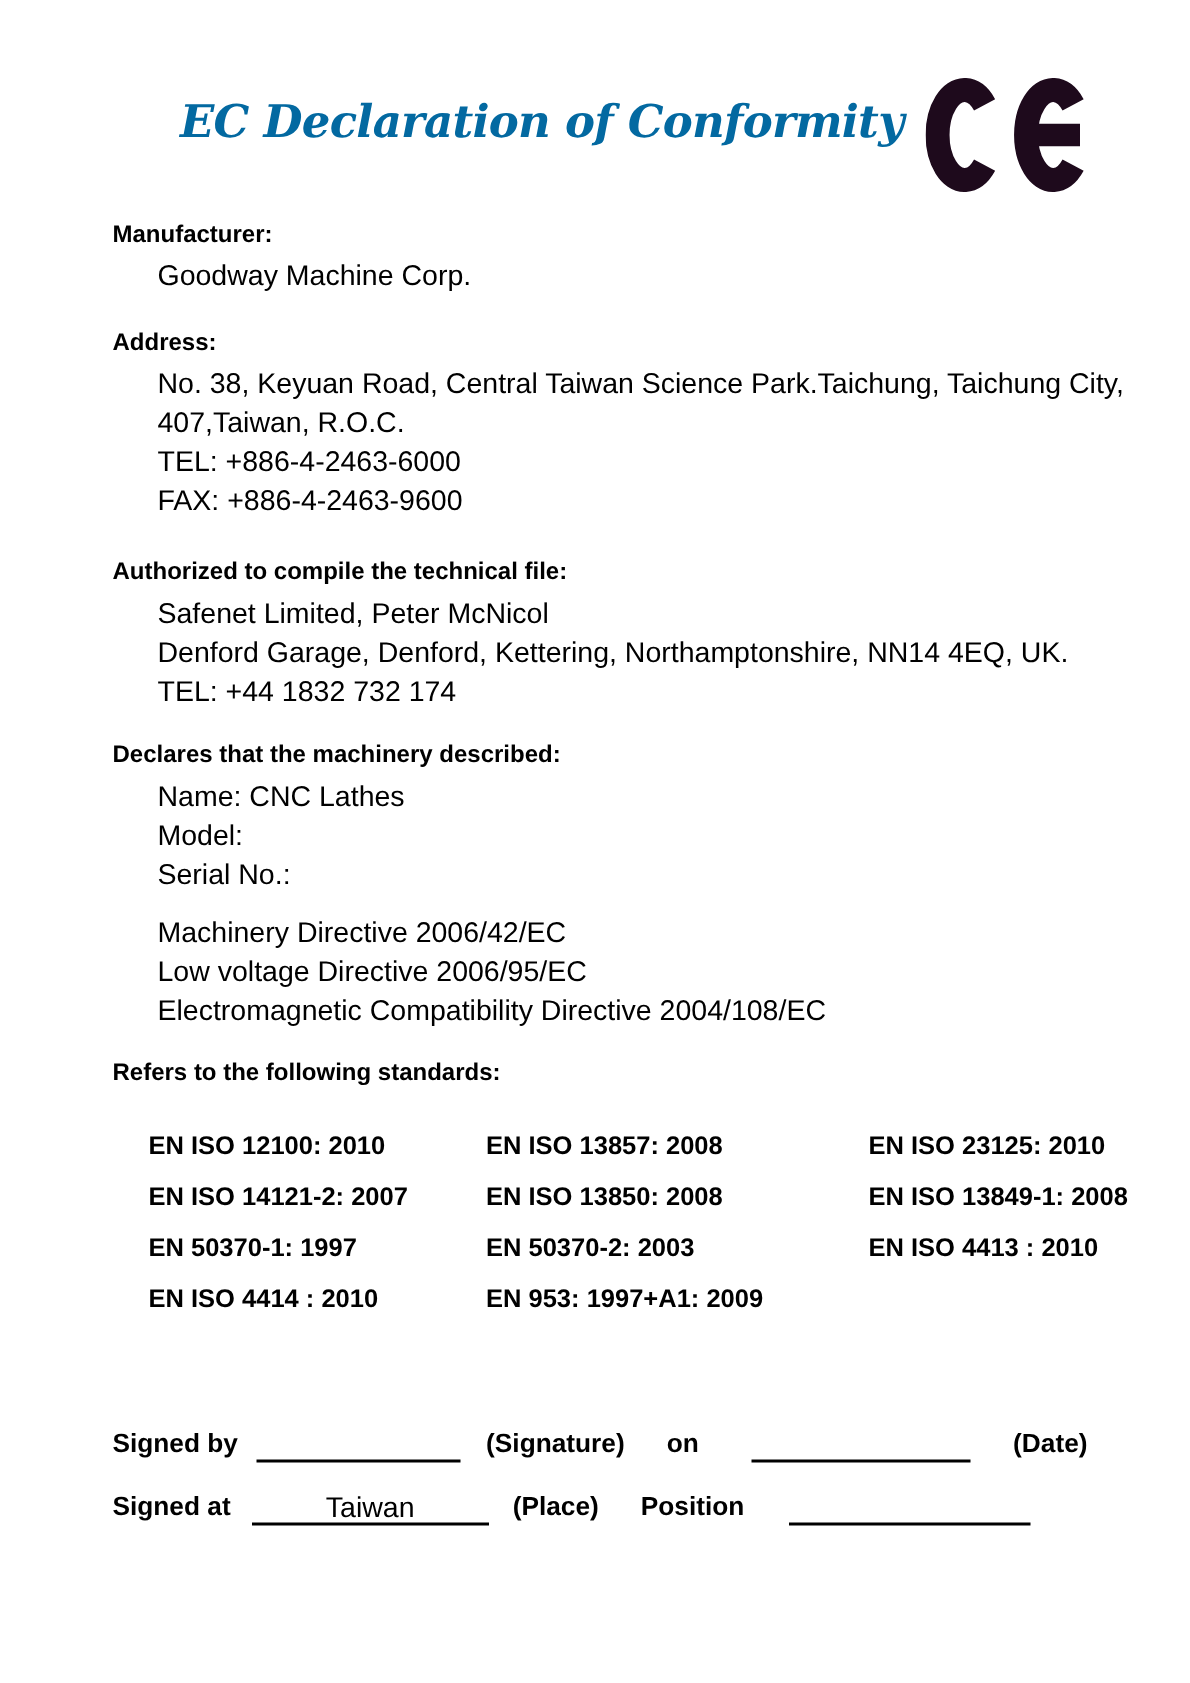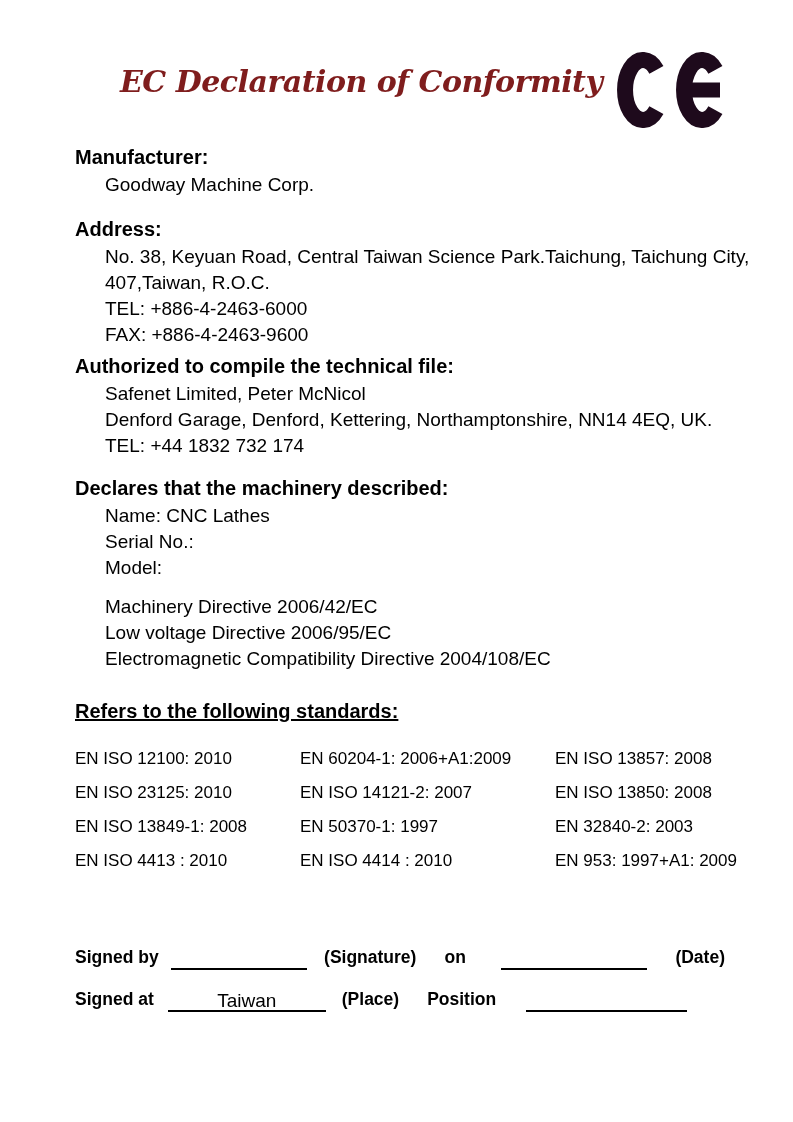--- a/index.html
+++ b/index.html
@@ -24,52 +24,53 @@
     align-items: flex-start;
   }
   .doc-title {
     font-family: "DejaVu Serif", serif;
     font-style: italic;
     font-weight: bold;
     font-size: 30px;
     letter-spacing: -0.5px;
     margin-left: 45px;
     margin-top: 16px;
-    color: #7f1d1d;
+    color: #0369a1;
     white-space: nowrap;
   }
   .ce-logo { margin-top: 4px; flex: 0 0 auto; }
 
   
   .section-heading {
-    font-size: 20px;
+    font-size: 16px;
     font-weight: bold;
     line-height: 26px;
   }
   .section-lines { margin-left: 30px; margin-top: 2px; }
   .section-line { font-size: 19px; line-height: 26px; white-space: nowrap; }
 
   .sec-1 { margin-top: 16px; }
   .sec-2 { margin-top: 18px; }
-  .sec-3 { margin-top: 5px; }
+  .sec-3 { margin-top: 21px; }
   .sec-4 { margin-top: 16px; }
   .sec-5 { margin-top: 13px; }
-  .standards-heading { margin-top: 26px; text-decoration: underline; }
+  .standards-heading { margin-top: 15px; }
 
   
   .standards-grid {
     margin-top: 18px;
     display: grid;
     grid-template-columns: 225px 255px 1fr;
   }
   .standard-cell {
     font-size: 17px;
-    font-weight: normal;
+    font-weight: bold;
     line-height: 34px;
     white-space: nowrap;
+    margin-left: 24px;
   }
 
   
   .sig-row {
     display: flex;
     align-items: flex-end;
     font-size: 17.5px;
     font-weight: bold;
     line-height: 26px;
     white-space: nowrap;
@@ -135,47 +136,46 @@
         <div class="section-line">Safenet Limited, Peter McNicol</div>
         <div class="section-line">Denford Garage, Denford, Kettering, Northamptonshire, NN14 4EQ, UK.</div>
         <div class="section-line">TEL: +44 1832 732 174</div>
       </div>
     </div>
 
     <div class="section sec-4">
       <div class="section-heading">Declares that the machinery described:</div>
       <div class="section-lines">
         <div class="section-line">Name: CNC Lathes</div>
+        <div class="section-line">Model:</div>
         <div class="section-line">Serial No.:</div>
-        <div class="section-line">Model:</div>
       </div>
     </div>
 
     <div class="section sec-5">
       <div class="section-lines">
         <div class="section-line">Machinery Directive 2006/42/EC</div>
         <div class="section-line">Low voltage Directive 2006/95/EC</div>
         <div class="section-line">Electromagnetic Compatibility Directive 2004/108/EC</div>
       </div>
     </div>
 
     <div class="section standards-heading">
       <div class="section-heading">Refers to the following standards:</div>
     </div>
 
     <div class="standards-grid">
       <div class="standard-cell">EN ISO 12100: 2010</div>
-      <div class="standard-cell">EN 60204-1: 2006+A1:2009</div>
       <div class="standard-cell">EN ISO 13857: 2008</div>
       <div class="standard-cell">EN ISO 23125: 2010</div>
       <div class="standard-cell">EN ISO 14121-2: 2007</div>
       <div class="standard-cell">EN ISO 13850: 2008</div>
       <div class="standard-cell">EN ISO 13849-1: 2008</div>
       <div class="standard-cell">EN 50370-1: 1997</div>
-      <div class="standard-cell">EN 32840-2: 2003</div>
+      <div class="standard-cell">EN 50370-2: 2003</div>
       <div class="standard-cell">EN ISO 4413 : 2010</div>
       <div class="standard-cell">EN ISO 4414 : 2010</div>
       <div class="standard-cell">EN 953: 1997+A1: 2009</div>
     </div>
 
     <div class="sig-row sig-row-1">
       <span>Signed by</span>
       <span class="sig-line line-signature"></span>
       <span class="label-signature">(Signature)</span>
       <span class="label-on">on</span>

